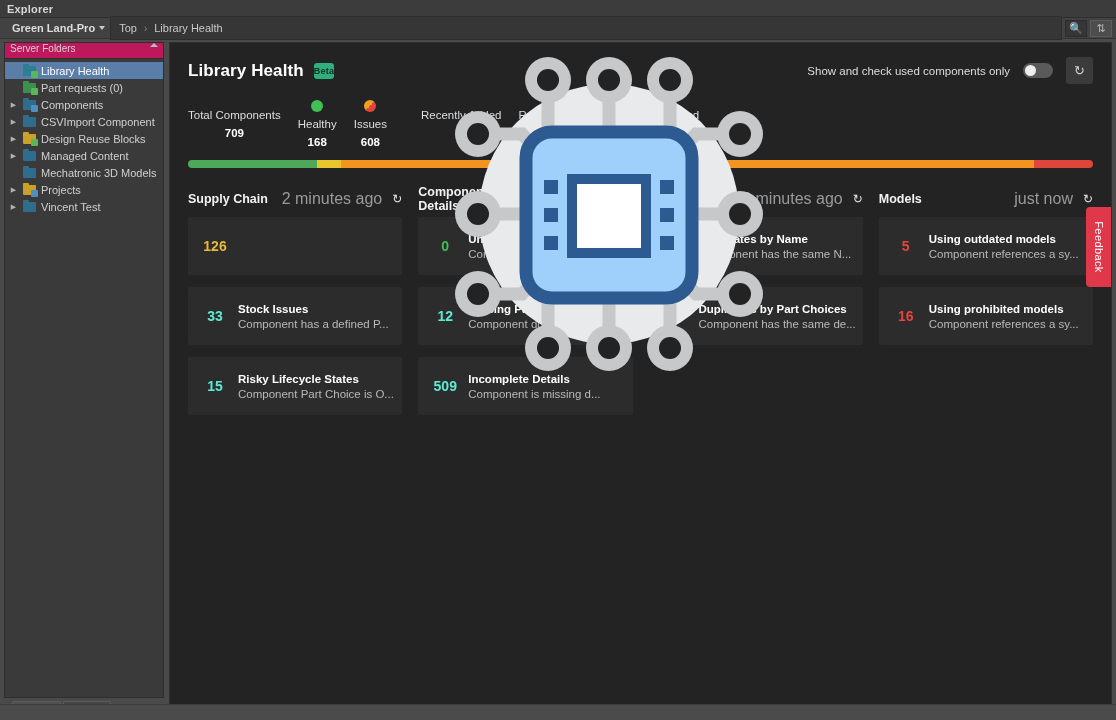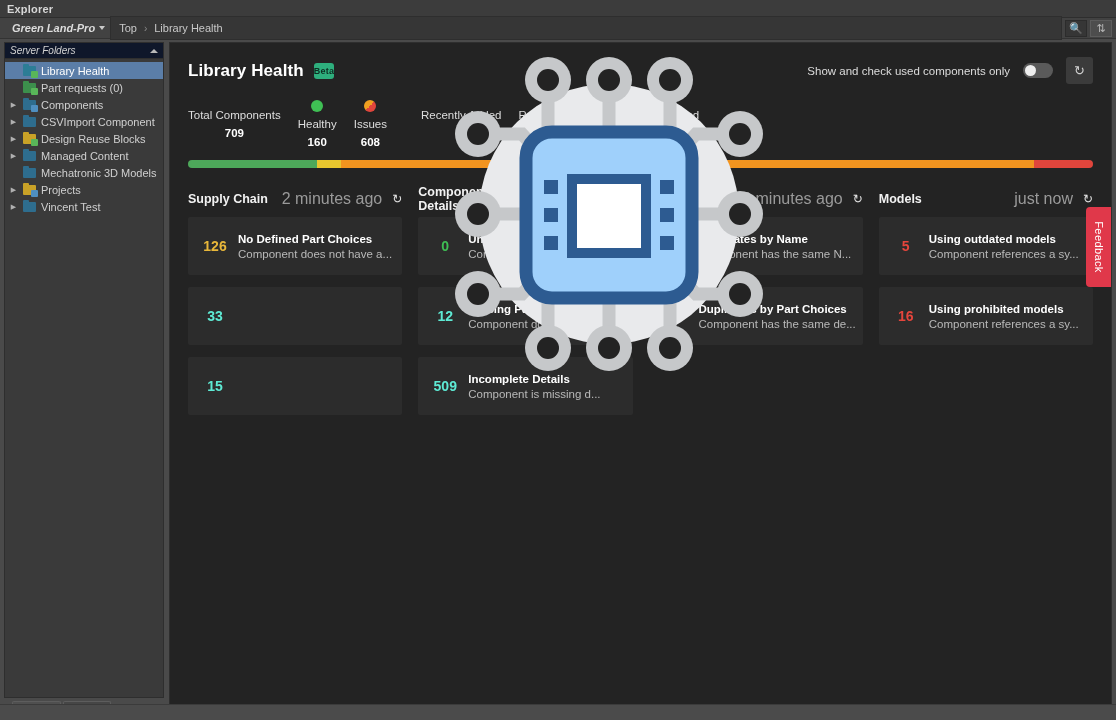--- a/index.html
+++ b/index.html
@@ -26,21 +26,20 @@
   .crumbbar {
     height: 21px; background: #424242;
     display: flex; align-items: center; gap: 0;
     padding: 0 4px; position: relative;
     border-bottom: 1px solid #333;
   }
   .crumb-project {
     color: #dcdcdc; font-size: 11px; font-weight: bold;
     padding: 0 5px 0 8px; display: flex; align-items: center; gap: 4px;
     height: 17px;
-    font-style: italic;
   }
   .caret-down {
     width: 0; height: 0; border-left: 3px solid transparent;
     border-right: 3px solid transparent; border-top: 4px solid #c9c9c9;
     display: inline-block;
   }
   .crumb-path {
     background: #363636; height: 17px; flex: 1;
     display: flex; align-items: center; gap: 7px;
     padding: 11px 8px; color: #c8c8c8; font-size: 11px;
@@ -59,25 +58,24 @@
   .body-row { display: flex; height: 678px; padding: 3px 4px 0 4px; gap: 5px; }
 
   
   .sidebar {
     width: 160px; background: #3a3a3a;
     border: 1px solid #2e2e2e;
     display: flex; flex-direction: column;
     height: 668px;
   }
   .sidebar-head {
-    height: 16px; background: #0f172a;
-    display: flex; align-items: center; justify-content: space-between;
+    height: 16px; background: #be185d;
+    display: flex; justify-content: space-between;
     padding: 0 5px; color: #d2d2d2; font-size: 10px;
     border-bottom: 1px solid #2f2f2f;
-    font-style: italic;
   }
   .collapse-caret {
     width: 0; height: 0; border-left: 4px solid transparent;
     border-right: 4px solid transparent; border-bottom: 4px solid #b9b9b9;
   }
   .tree { flex: 1; padding-top: 3px; overflow: hidden; background: #3a3a3a; }
   .tree-item {
     height: 17px; display: flex; align-items: center;
     gap: 4px; padding-left: 4px; color: #d0d0d0; font-size: 11px;
     white-space: nowrap;
@@ -371,21 +369,21 @@
 
         <div class="stats-row" id="stats-row">
             <div class="stat">
               <span class="lbl">Total Components</span>
               <span class="val ">709</span>
             </div>
             <span class="gap-sm"></span>
             <div class="stat">
               <span class="dot green"></span>
               <span class="lbl">Healthy</span>
-              <span class="val ">160</span>
+              <span class="val ">168</span>
             </div>
             <span class="gap-sm"></span>
             <div class="stat">
               <span class="dot split"></span>
               <span class="lbl">Issues</span>
               <span class="val ">608</span>
             </div>
             <span class="gap-lg"></span>
             <div class="stat">
               <span class="lbl">Recently Added</span>
@@ -413,30 +411,34 @@
 
       <div class="sections" id="sections">
           <div class="col">
             <div class="col-head">
               <span class="col-title">Supply Chain</span>
               <span class="col-time">2 minutes ago</span>
               <span class="col-refresh">↻</span>
             </div>
             <div class="card">
               <span class="num yellow">126</span>
-              <span class="txt">
-                <div class="t1">No Defined Part Choices</div>
-                <div class="t2">Component does not have a...</div>
-              </span>
             </div>
             <div class="card">
               <span class="num orange">33</span>
+              <span class="txt">
+                <div class="t1">Stock Issues</div>
+                <div class="t2">Component has a defined P...</div>
+              </span>
             </div>
             <div class="card">
               <span class="num orange">15</span>
+              <span class="txt">
+                <div class="t1">Risky Lifecycle States</div>
+                <div class="t2">Component Part Choice is O...</div>
+              </span>
             </div>
           </div>
           <div class="col">
             <div class="col-head">
               <span class="col-title">Component Details</span>
               <span class="col-time">1 minute ago</span>
               <span class="col-refresh">↻</span>
             </div>
             <div class="card">
               <span class="num green">0</span>

